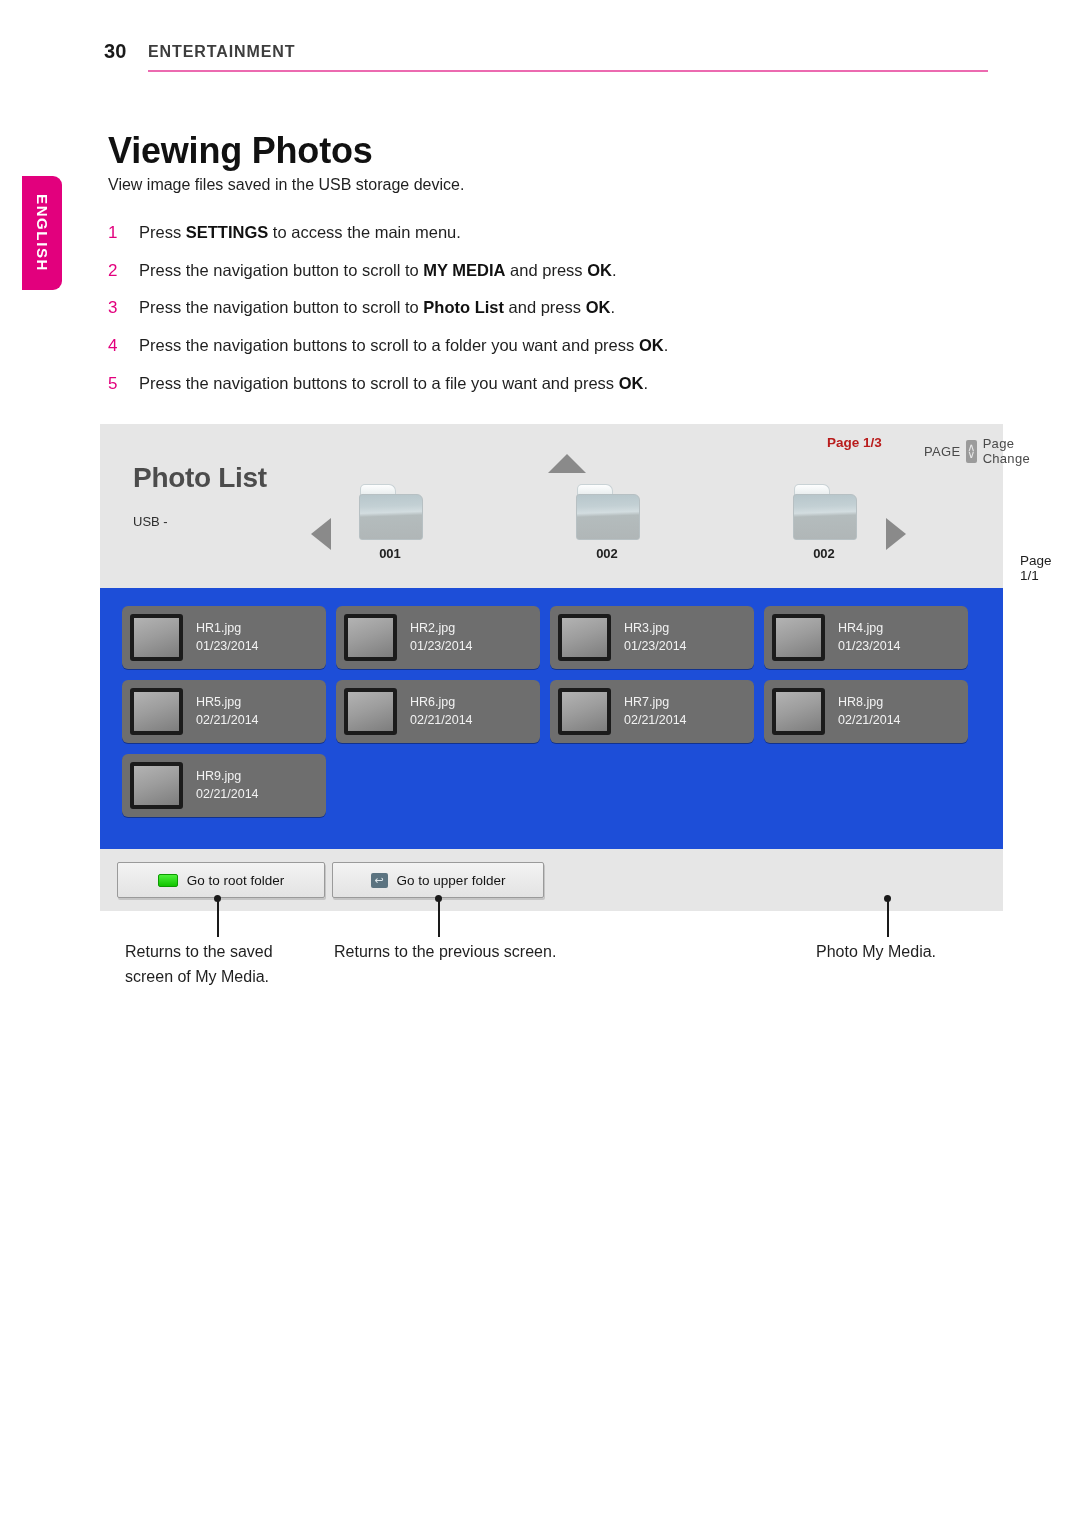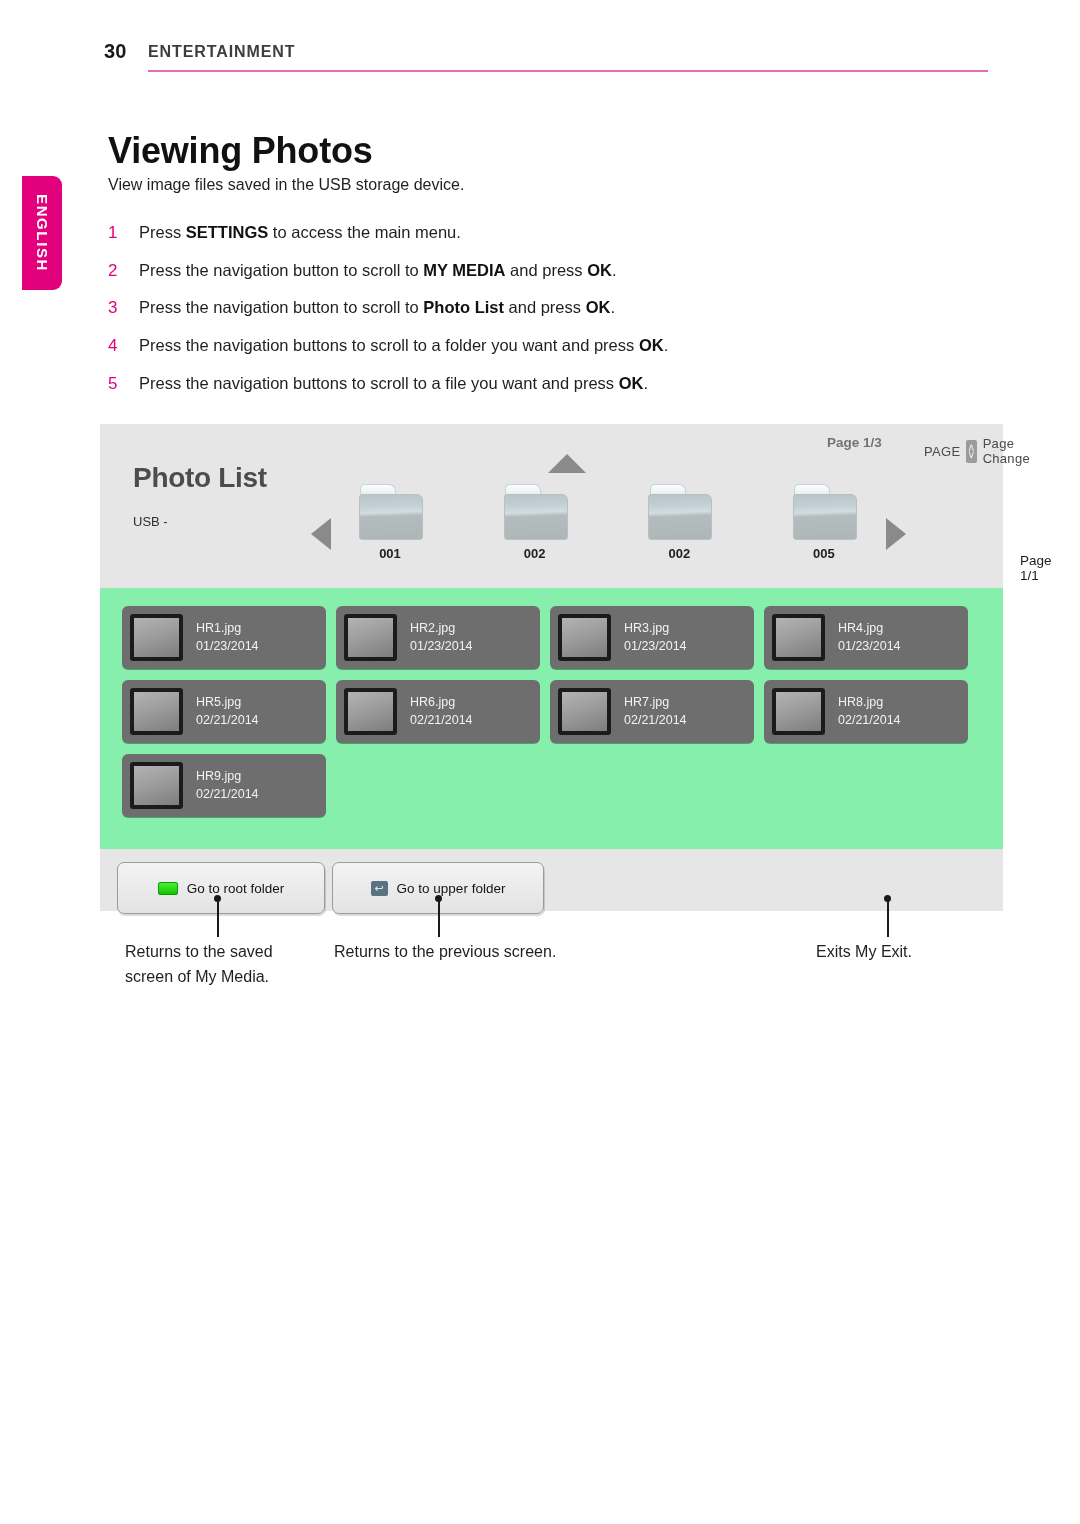--- a/index.html
+++ b/index.html
@@ -210,21 +210,21 @@
     color: #222;
     position: relative;
     z-index: 2;
   }
 
   
   .page-indicator {
     position: absolute;
     left: 727px; top: 11px;
     font-size: 13.5px; font-weight: bold;
-    color: #737373;
+    color: #b91c1c;
   }
   .page-change {
     position: absolute;
     left: 824px; top: 12px;
     display: flex; align-items: center; gap: 6px;
     font-size: 13px;
     color: #4a4a4a;
     letter-spacing: .3px;
   }
   .page-key {
@@ -244,21 +244,21 @@
     left: 920px; top: 129px;
     font-size: 13.5px;
     color: #1d1d1d;
   }
 
   
   .tv-grid {
     position: absolute;
     left: 0; top: 164px;
     width: 100%; height: 261px;
-    background: #86efac;
+    background: #1d4ed8;
     padding: 18px 22px;
   }
   .grid-rows {
     display: flex;
     flex-wrap: wrap;
     gap: 11px 10px;
   }
   .file-card {
     width: 204px; height: 63px;
     background: #6e6e6e;
@@ -285,24 +285,24 @@
 
   
   .tv-footer {
     position: absolute;
     left: 0; top: 425px;
     width: 100%; height: 62px;
   }
   .tv-btn {
     position: absolute;
     top: 13px;
-    height: 52px;
+    height: 36px;
     background: linear-gradient(180deg,#f3f3f3 0%, #e3e3e3 100%);
     border: 1px solid #9a9a9a;
-    border-radius: 7px;
+    border-radius: 2px;
     display: flex;
     align-items: center;
     justify-content: center;
     gap: 9px;
     font-size: 13.5px;
     color: #141414;
     box-shadow: 1px 2px 0 rgba(0,0,0,.14);
   }
   .tv-btn.root   { left: 17px;  width: 208px; }
   .tv-btn.upper  { left: 232px; width: 212px; }
@@ -421,24 +421,20 @@
           <div class="folder-label">001</div>
         </div>
         <div class="folder-item">
           <div class="folder-glyph"></div>
           <div class="folder-label">002</div>
         </div>
         <div class="folder-item">
           <div class="folder-glyph"></div>
           <div class="folder-label">002</div>
         </div>
-        <div class="folder-item">
-          <div class="folder-glyph"></div>
-          <div class="folder-label">005</div>
-        </div>
       </div>
     </div>
   </div>
 
   <div class="tv-grid">
     <div class="grid-rows">
       <div class="file-card">
         <div class="file-thumb"></div>
         <div class="file-meta">
           <div class="file-name">HR1.jpg</div>
@@ -525,14 +521,14 @@
 
 <div class="callout-dot" style="left:435px; top:895px;"></div>
 <div class="callout-line" style="left:438px; top:899px; height:38px;"></div>
 <div class="callout-text" style="left:334px; top:940px; width:330px;">
   <div>Returns to the previous screen.</div>
 </div>
 
 <div class="callout-dot" style="left:884px; top:895px;"></div>
 <div class="callout-line" style="left:887px; top:899px; height:38px;"></div>
 <div class="callout-text" style="left:816px; top:940px; width:200px;">
-  <div>Exits My Exit.</div>
+  <div>Photo My Media.</div>
 </div>
 
 </body></html>

